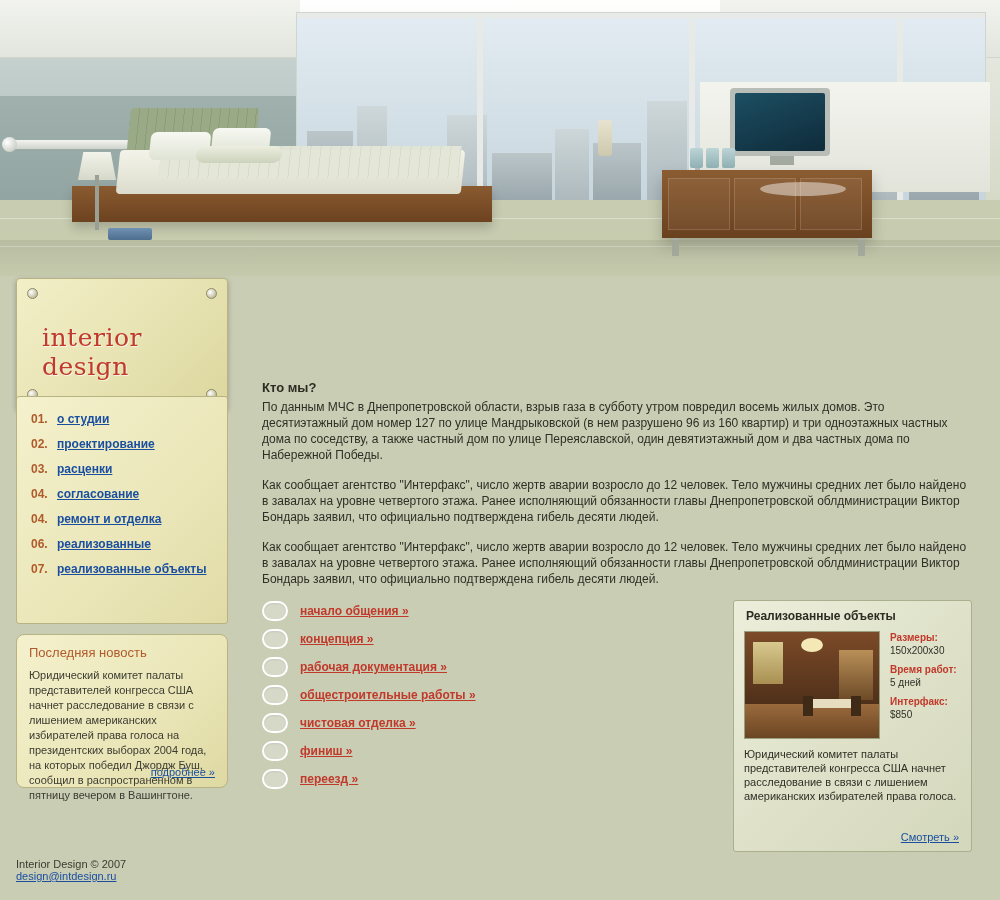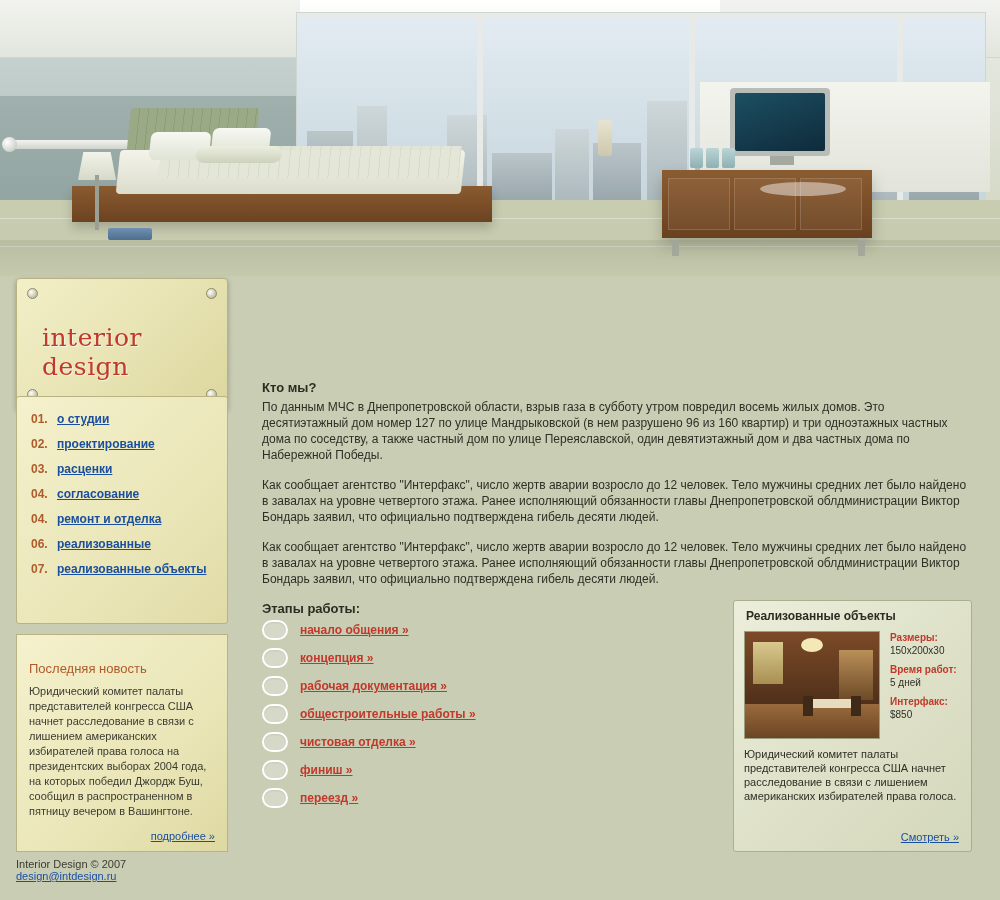--- a/index.html
+++ b/index.html
@@ -167,24 +167,24 @@
     background:linear-gradient(135deg,#f4f1cd 0%, #eae6b8 60%, #e0dba6 100%);
     border:1px solid #b9b383; border-radius:3px;
     padding:10px 0 0 0;
   }
   .mrow { display:flex; align-items:flex-start; padding:5px 10px 6px 14px; }
   .mnum { color:#b05a2a; font-weight:bold; width:26px; font-size:12px;}
   .mlink { color:#1a4fa0; text-decoration:underline; font-weight:bold; font-size:12px; cursor:pointer;}
 
   
   #news {
-    position:absolute; left:16px; top:634px; width:212px; height:218px;
+    position:absolute; left:16px; top:634px; width:212px; height:154px;
     background:linear-gradient(135deg,#f4f1cd 0%, #eae6b8 60%, #ded9a2 100%);
-    border:1px solid #b9b383; border-radius:0;
-    padding:26px 12px;
+    border:1px solid #b9b383; border-radius:8px;
+    padding:10px 12px;
   }
   #news h3 { margin:0 0 8px 0; font-size:13px; font-weight:normal; color:#b05a2a;}
   #news p { margin:0; font-size:11px; line-height:15px; color:#3b3b31;}
   #news .more { position:absolute; right:12px; bottom:9px; font-size:11px;}
   #news .more a { color:#1a4fa0; }
 
   
   #footer { position:absolute; left:16px; top:858px; width:300px; font-size:11px; color:#3b3b31;}
   #footer a { color:#1a4fa0; }
 
@@ -353,21 +353,20 @@
   <div>Interior Design © 2007</div>
   <a href="#">design@intdesign.ru</a>
 </div>
 
 <main id="content">
   <h2>Кто мы?</h2>
   <p>По данным МЧС в Днепропетровской области, взрыв газа в субботу утром повредил восемь жилых домов. Это десятиэтажный дом номер 127 по улице Мандрыковской (в нем разрушено 96 из 160 квартир) и три одноэтажных частных дома по соседству, а также частный дом по улице Переяславской, один девятиэтажный дом и два частных дома по Набережной Победы.</p>
   <p>Как сообщает агентство "Интерфакс", число жертв аварии возросло до 12 человек. Тело мужчины средних лет было найдено в завалах на уровне четвертого этажа. Ранее исполняющий обязанности главы Днепропетровской облдминистрации Виктор Бондарь заявил, что официально подтверждена гибель десяти людей.</p>
   <p>Как сообщает агентство "Интерфакс", число жертв аварии возросло до 12 человек. Тело мужчины средних лет было найдено в завалах на уровне четвертого этажа. Ранее исполняющий обязанности главы Днепропетровской облдминистрации Виктор Бондарь заявил, что официально подтверждена гибель десяти людей.</p>
 
-  <h2 id="stages-title">Этапы работы:</h2>
 
   <div class="stage">
     <span class="bullet"></span>
     <a href="#">начало общения »</a>
   </div>
   <div class="stage">
     <span class="bullet"></span>
     <a href="#">концепция »</a>
   </div>
   <div class="stage">

